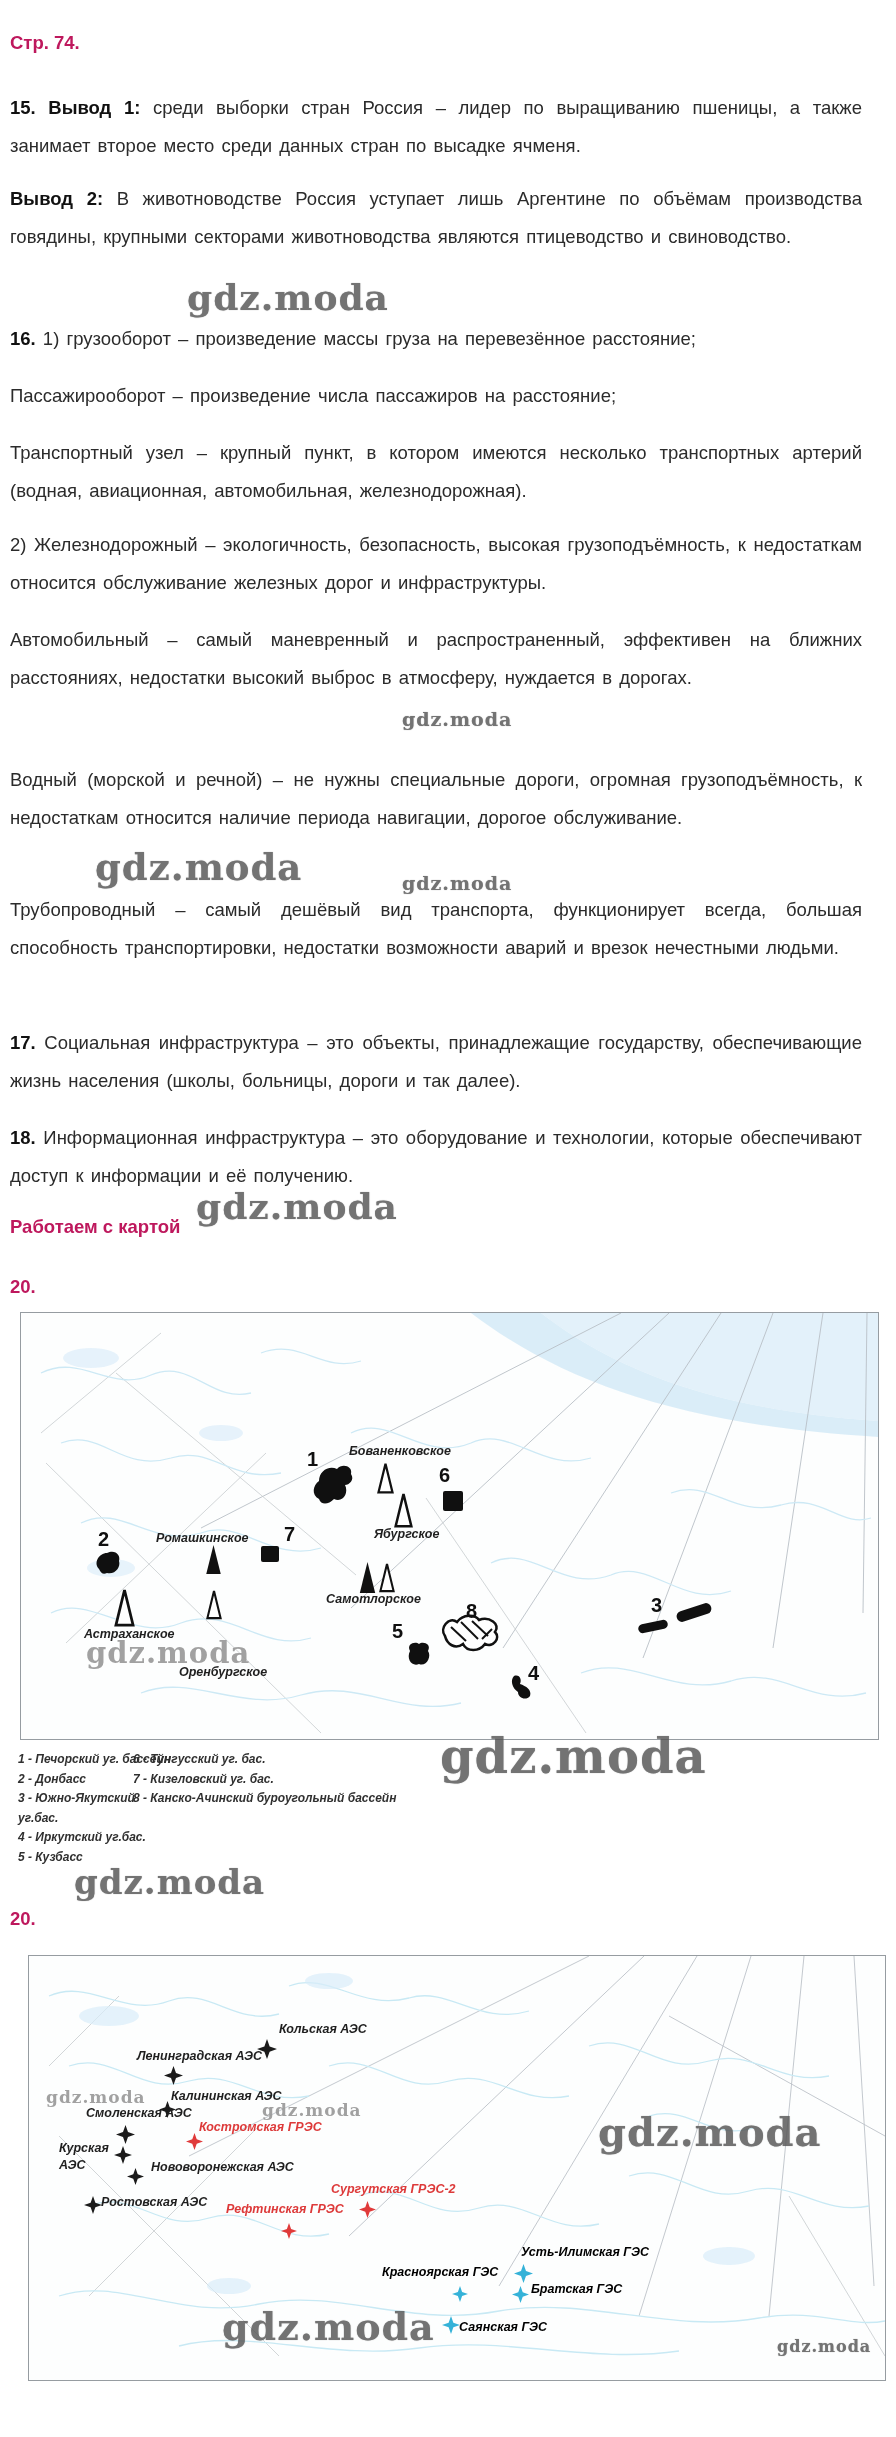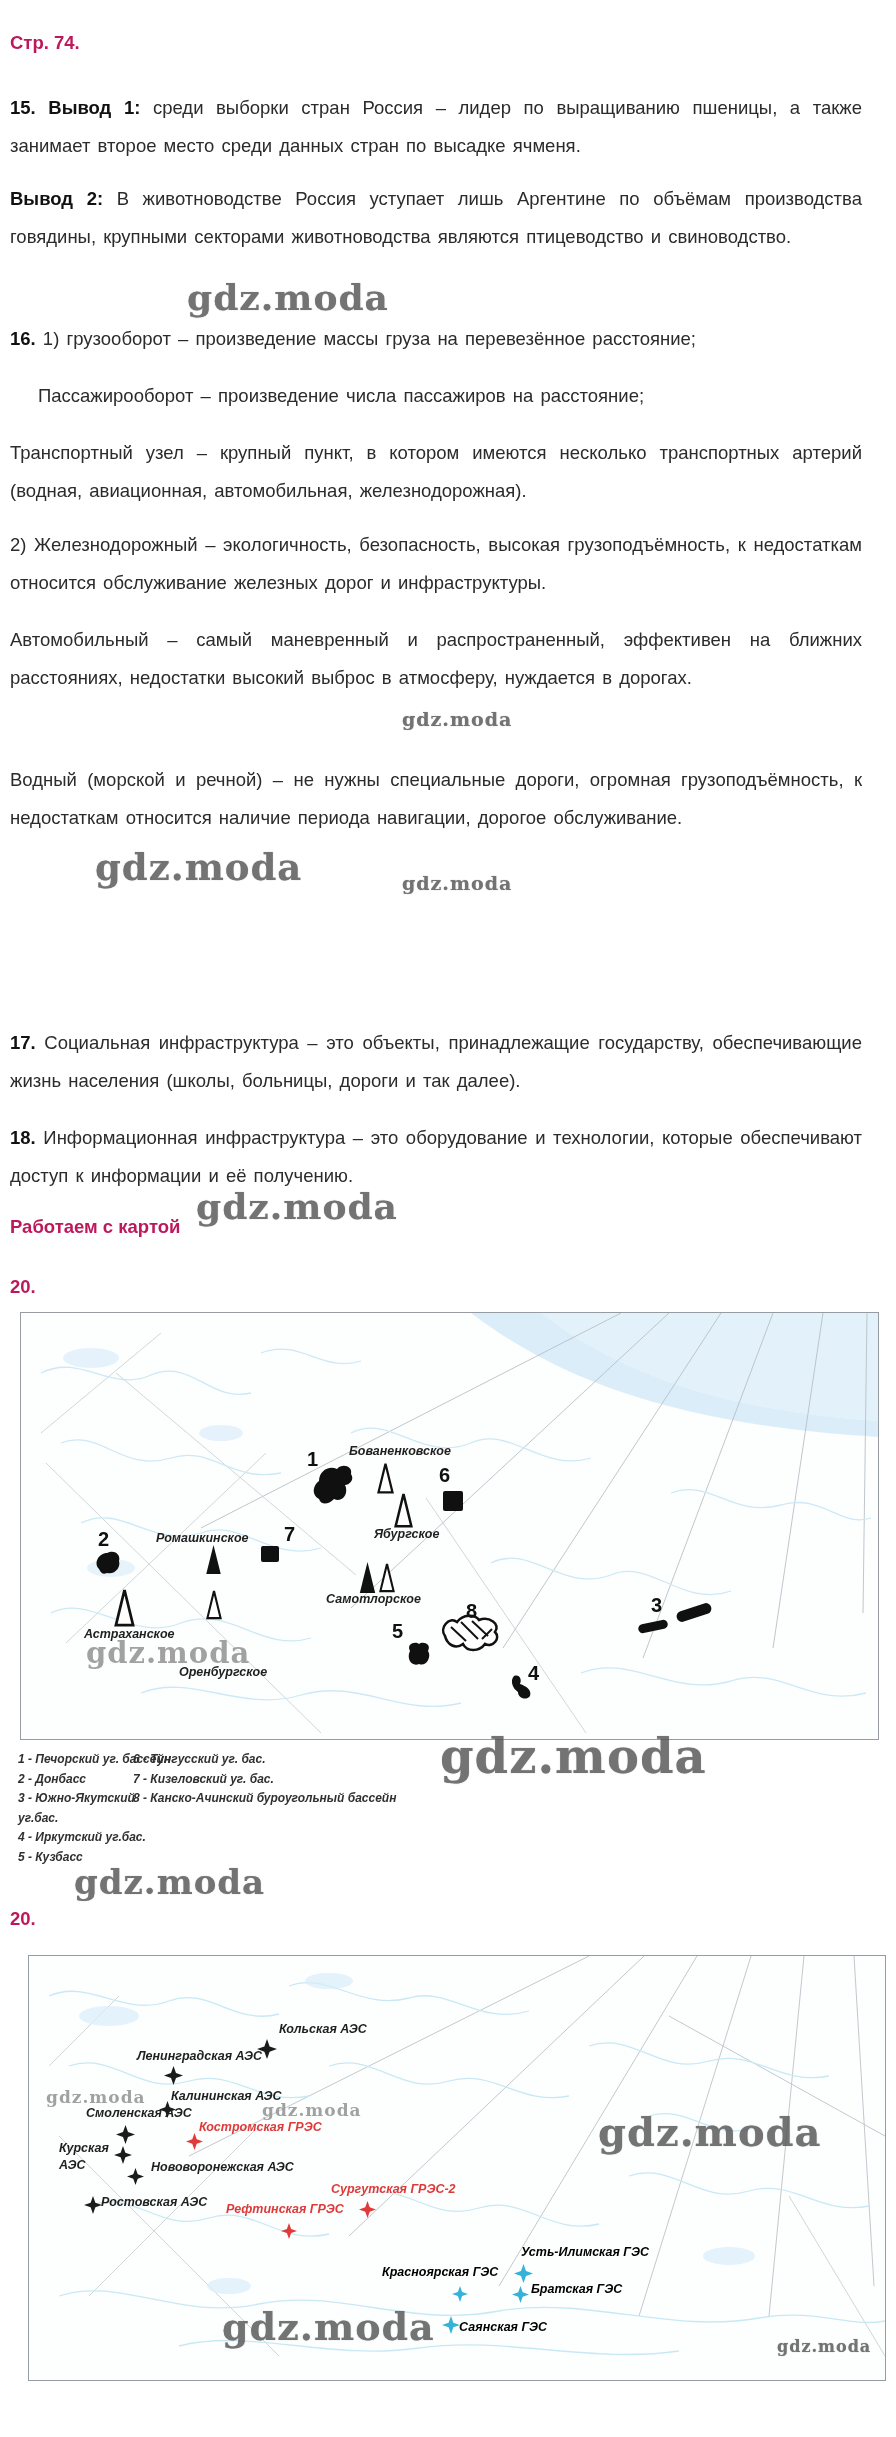--- a/index.html
+++ b/index.html
@@ -30,25 +30,26 @@
 </head>
 <body>
 
 <div id="page">
 
   <div class="bold-line" style="top:32px;">Стр. 74.</div>
 
   <div class="para" style="top:89px;"><b>15. Вывод 1:</b> <span>среди выборки стран Россия – лидер по выращиванию пшеницы, а также занимает второе место среди данных стран по высадке ячменя.</span></div>
   <div class="para" style="top:180px;"><b>Вывод 2:</b> <span>В животноводстве Россия уступает лишь Аргентине по объёмам производства говядины, крупными секторами животноводства являются птицеводство и свиноводство.</span></div>
   <div class="para" style="top:320px;"><b>16.</b> <span>1) грузооборот – произведение массы груза на перевезённое расстояние;</span></div>
-  <div class="para" style="top:377px;margin-left:28px;"><span>Пассажирооборот – произведение числа пассажиров на расстояние;</span></div>
+  <div class="para" style="top:377px;"><span>Пассажирооборот – произведение числа пассажиров на расстояние;</span></div>
   <div class="para" style="top:434px;"><span>Транспортный узел – крупный пункт, в котором имеются несколько транспортных артерий (водная, авиационная, автомобильная, железнодорожная).</span></div>
   <div class="para" style="top:526px;"><span>2) Железнодорожный – экологичность, безопасность, высокая грузоподъёмность, к недостаткам относится обслуживание железных дорог и инфраструктуры.</span></div>
   <div class="para" style="top:621px;"><span>Автомобильный – самый маневренный и распространенный, эффективен на ближних расстояниях, недостатки высокий выброс в атмосферу, нуждается в дорогах.</span></div>
   <div class="para" style="top:761px;"><span>Водный (морской и речной) – не нужны специальные дороги, огромная грузоподъёмность, к недостаткам относится наличие периода навигации, дорогое обслуживание.</span></div>
+  <div class="para" style="top:891px;"><span>Трубопроводный – самый дешёвый вид транспорта, функционирует всегда, большая способность транспортировки, недостатки возможности аварий и врезок нечестными людьми.</span></div>
   <div class="para" style="top:1024px;"><b>17.</b> <span>Социальная инфраструктура – это объекты, принадлежащие государству, обеспечивающие жизнь населения (школы, больницы, дороги и так далее).</span></div>
   <div class="para" style="top:1119px;"><b>18.</b> <span>Информационная инфраструктура – это оборудование и технологии, которые обеспечивают доступ к информации и её получению.</span></div>
 
   <div class="bold-line" style="top:1216px;">Работаем с картой</div>
   <div class="bold-line" style="top:1276px;">20.</div>
 
   <div class="map" style="left:20px;top:1312px;width:857px;height:426px;">
     <svg class="decor" width="857" height="426" viewBox="0 0 857 426">
       <path d="M520,0 C600,62 706,98 857,108 L857,0 Z" fill="#e3f1fa"></path>
       <path d="M450,0 C545,72 665,112 857,124 L857,108 C706,98 600,62 520,0 Z" fill="#d4eaf7" opacity="0.85"></path>

